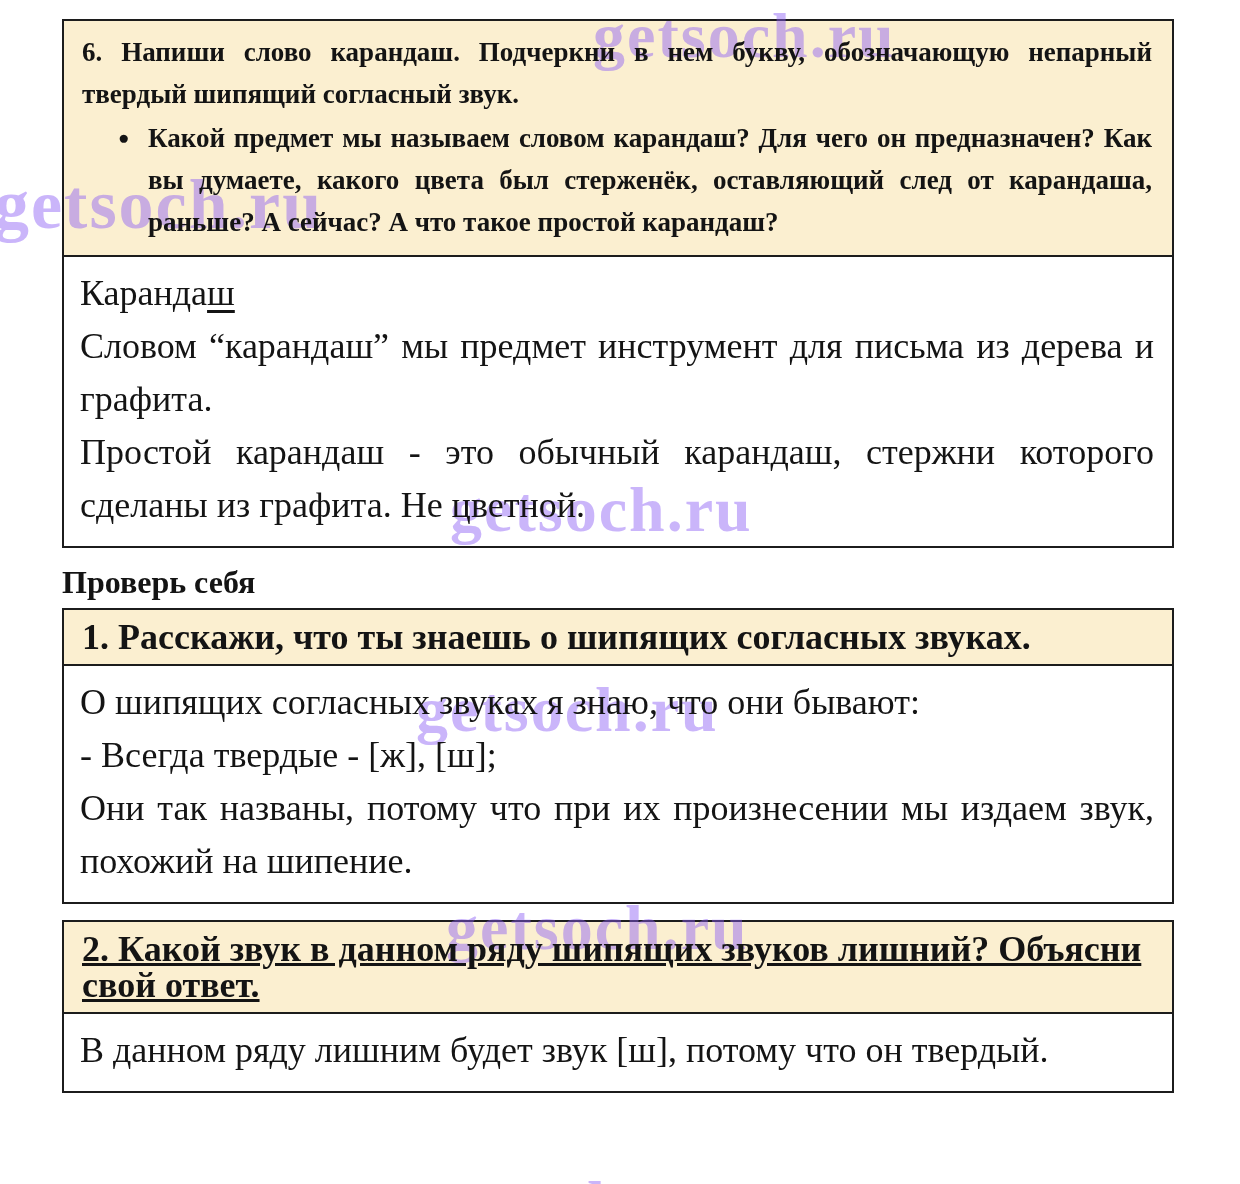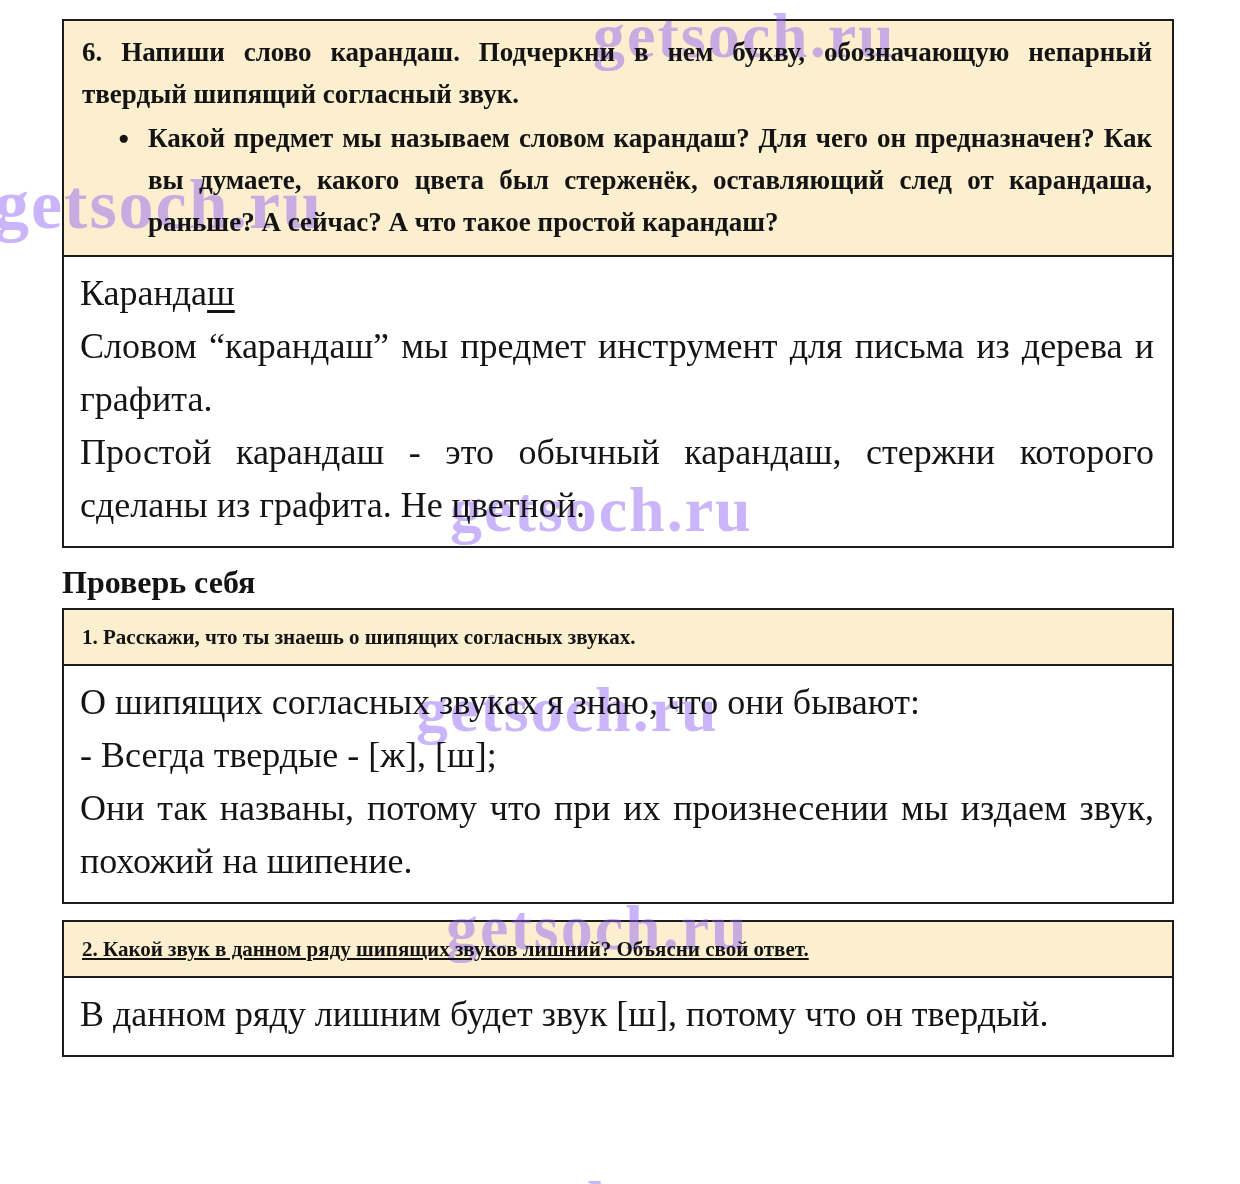--- a/index.html
+++ b/index.html
@@ -79,21 +79,21 @@
     font-size: 32px;
     font-weight: bold;
     line-height: 36px;
     position: relative;
     z-index: 2;
   }
 
   .q-line {
     padding: 9px 16px 9px 18px;
     font-weight: bold;
-    font-size: 21px;
+    font-size: 36px;
     line-height: 36px;
   }
   .gap-top { margin-top: 16px; text-decoration: underline; }
 </style>
 </head>
 <body>
 
 <div class="wm wm-top">getsoch.ru</div>
 <div class="wm wm-left">getsoch.ru</div>
 <div class="wm wm-mid1">getsoch.ru</div>

